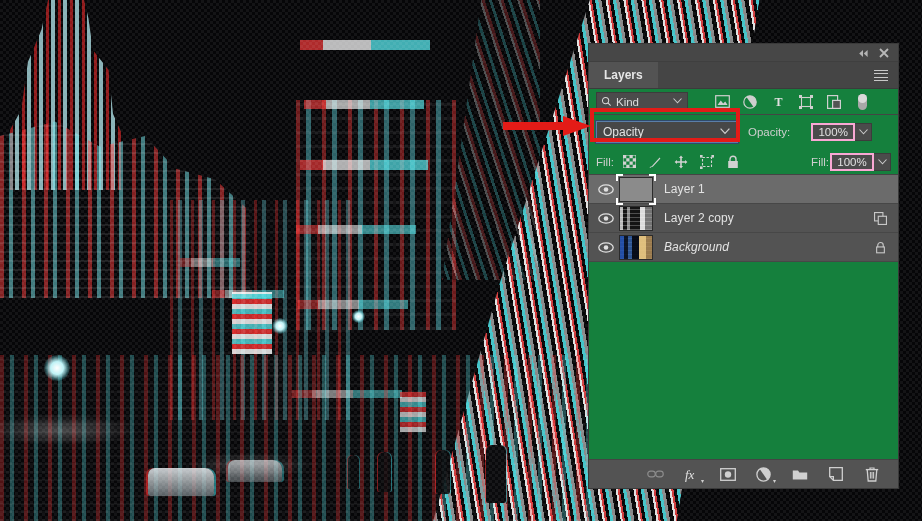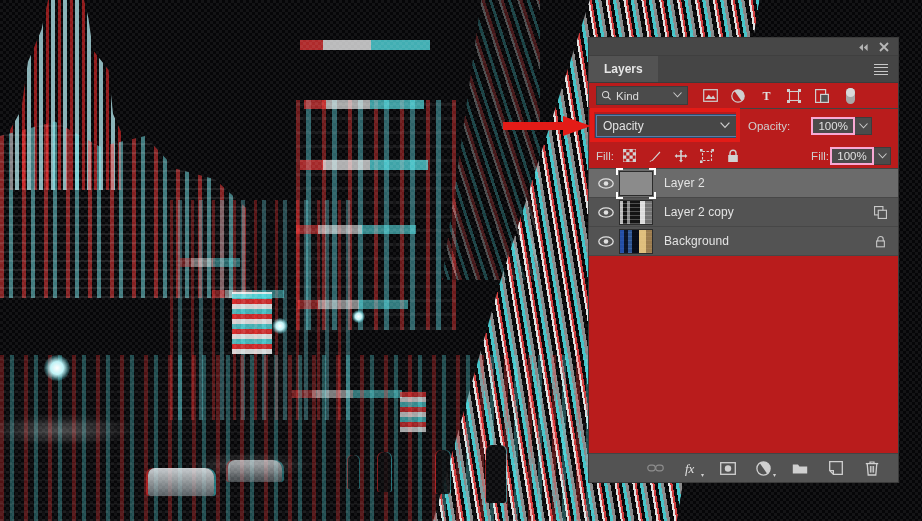--- a/index.html
+++ b/index.html
@@ -129,22 +129,22 @@
 
   
   #annot-arrow { position:absolute; left:503px; top:116px; z-index:120; }
   #annot-box {
     position:absolute; left:590px; top:108px; width:150px; height:34px;
     border:4px solid #e31b17; z-index:120; pointer-events:none;
   }
 
   
   #panel {
-    position:absolute; left:589px; top:38px; width:309px; height:444px;
-    background:#b91c1c;
+    position:absolute; left:589px; top:44px; width:309px; height:444px;
+    background:#15803d;
     z-index:100;
     font-size:12px;
     color:#d4d4d4;
     box-shadow:0 0 0 1px #3a3a3a;
   }
   #panel-topbar {
     height:18px; background:#474747; position:relative;
     border-bottom:1px solid #3f3f3f;
   }
   .topbtn {
@@ -163,21 +163,21 @@
   #panel-menu {
     position:absolute; right:10px; top:8px; width:14px; height:11px;
     display:flex; flex-direction:column; justify-content:space-between;
   }
   #panel-menu i { display:block; height:1px; background:#c8c8c8; }
 
   .row { display:flex; align-items:center; }
 
   
   #filter-row {
-    height:26px; padding:0 7px; gap:0;
+    height:26px; padding:0 7px; gap:12px;
     border-bottom:1px solid #444;
   }
   #kind-select {
     width:92px; height:19px; background:#4b4b4b; border:1px solid #3c3c3c;
     display:flex; align-items:center; padding:0 4px; gap:4px;
     color:#dcdcdc; font-size:11.5px; position:relative;
   }
   #kind-select .caret { position:absolute; right:5px; top:5px; }
   .filter-icons { display:flex; align-items:center; gap:12px; margin-left:14px; }
   .ficon { width:16px; height:16px; display:flex; align-items:center; justify-content:center; color:#cfcfcf; }
@@ -237,21 +237,21 @@
   }
   .thumb-city.color {
     background:
       linear-gradient(90deg, rgba(40,90,190,.85) 0 12%, rgba(10,20,40,.9) 12% 26%, rgba(70,130,220,.6) 26% 36%, rgba(8,12,24,.95) 36% 60%, rgba(235,200,130,.95) 60% 80%, rgba(190,150,90,.8) 80% 100%),
       repeating-linear-gradient(0deg, rgba(255,255,255,.18) 0 1px, transparent 1px 4px),
       #0b1020;
   }
   .thumb-gray { width:100%; height:100%; background:#8b8b8b; }
 
   .layer-name { flex:1; font-size:12px; color:#e3e3e3; letter-spacing:.1px; }
-  .layer-name.italic { }
+  .layer-name.italic { font-style:italic; }
   .row-badge { width:24px; display:flex; align-items:center; justify-content:center; color:#c8c8c8; margin-right:6px; }
 
   
   #panel-footer {
     position:absolute; left:0; bottom:0; width:100%; height:29px;
     background:#535353; border-top:1px solid #444;
     display:flex; align-items:center; justify-content:flex-end;
     padding-right:18px; gap:19px;
   }
   .fticon { width:17px; height:17px; display:flex; align-items:center; justify-content:center; color:#d0d0d0; position:relative; }
@@ -477,21 +477,21 @@
         <div class="thumb" style="margin:0;">
           <div class="thumb-gray"></div>
         </div>
         <div class="corner-wrap">
           <span class="tl"></span>
             <span class="tr"></span>
             <span class="bl"></span>
             <span class="br"></span>
         </div>
       </div>
-      <span class="layer-name">Layer 2</span>
+      <span class="layer-name">Layer 1</span>
       <span class="row-badge"></span>
     </div>
 
     <div class="layer-row">
       <span class="eye">
         <svg width="16" height="11" viewBox="0 0 16 11">
           <ellipse cx="8" cy="5.5" rx="7.2" ry="4.6" fill="none" stroke="#e0e0e0" stroke-width="1.3"></ellipse>
           <circle cx="8" cy="5.5" r="2.3" fill="#e0e0e0"></circle>
         </svg>
       </span>

